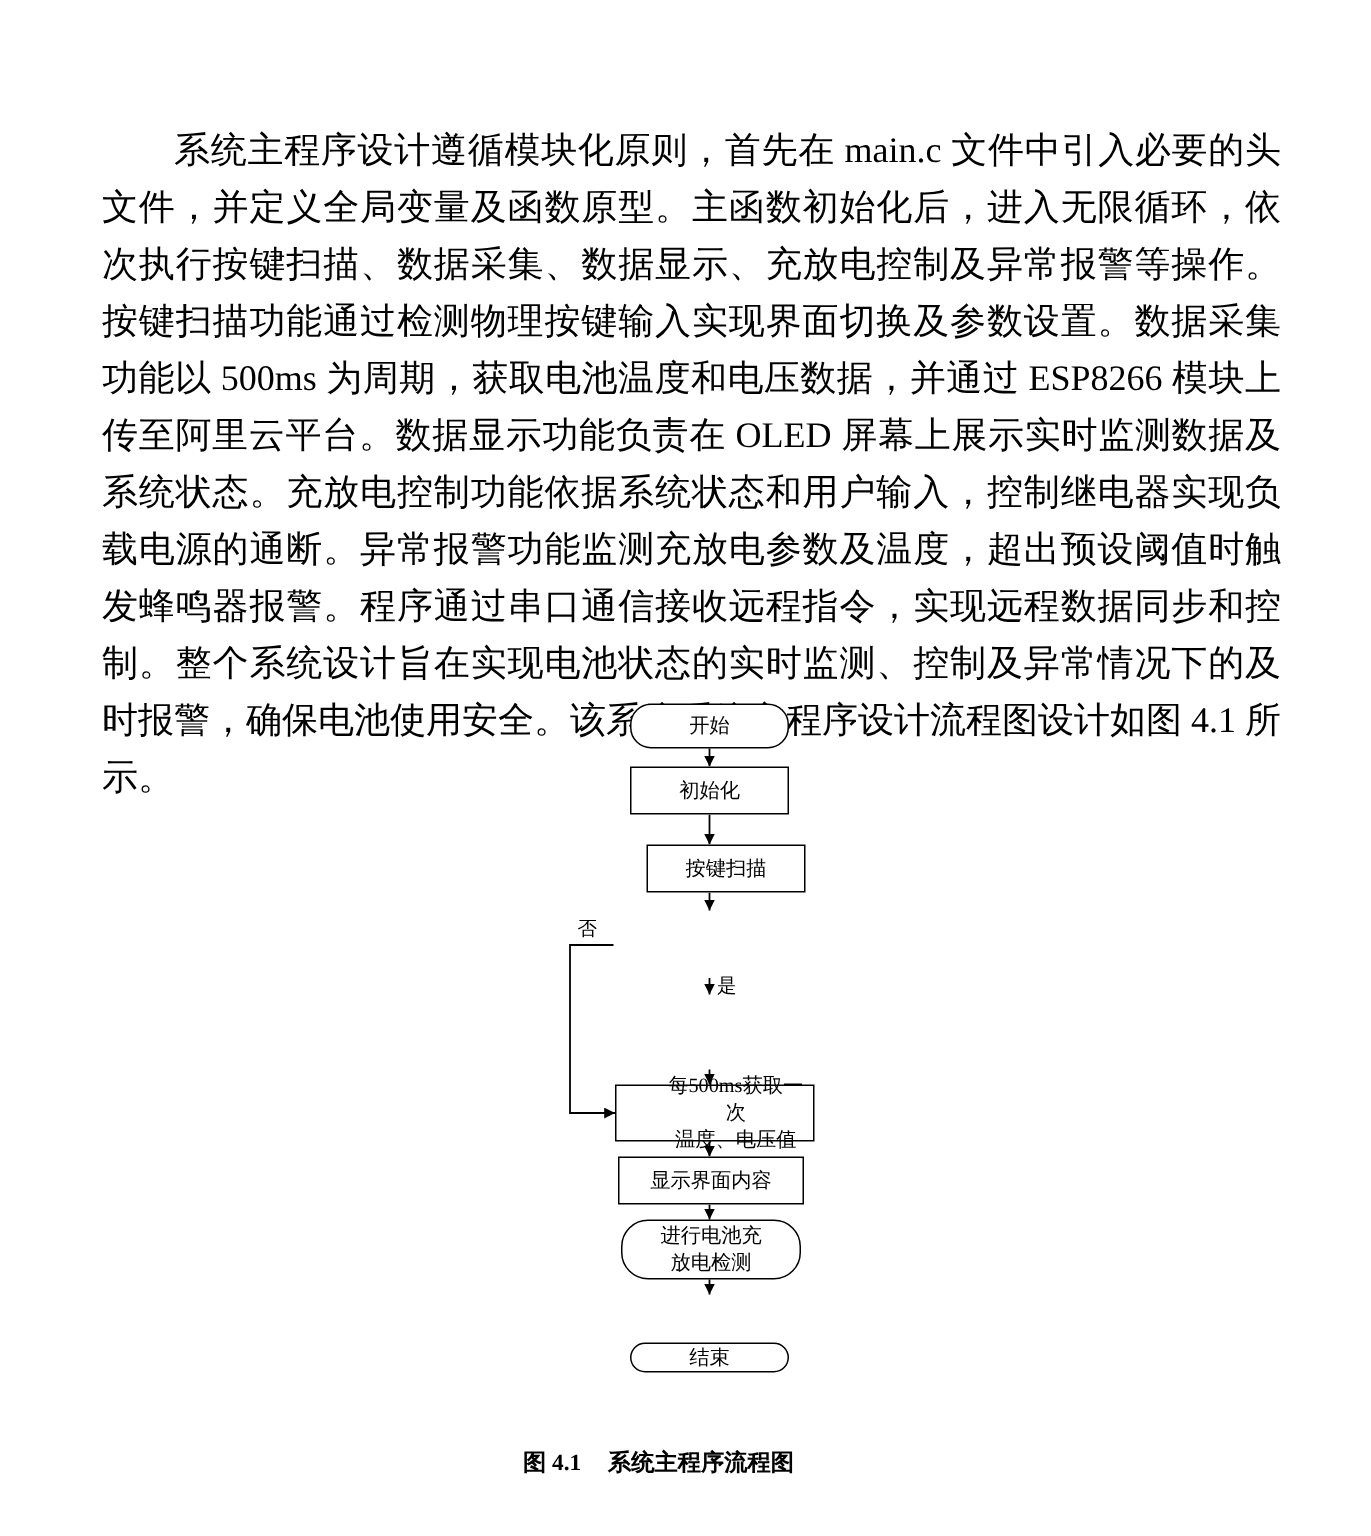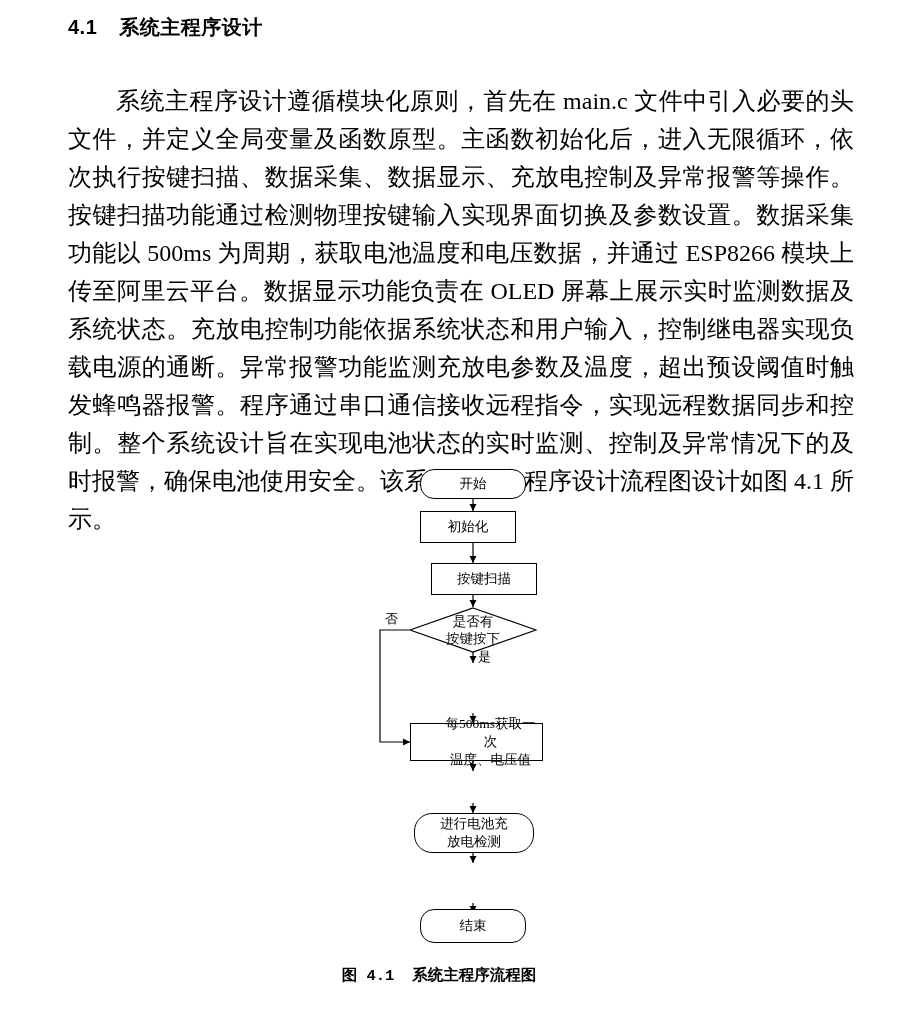--- a/index.html
+++ b/index.html
@@ -104,36 +104,33 @@
     width: 914px;
     height: 495px;
     pointer-events: none;
   }
   .figure-caption {
     position: absolute;
     left: 0;
     top: 965px;
     width: 878px;
     text-align: center;
-    font-family: Liberation Mono, monospace;
+    font-family: Liberation Serif, serif;
     font-weight: bold;
     font-size: 15.5px;
   }
   .figure-caption .cap-num {
     margin-right: 18px;
   }
 </style>
 </head>
 <body>
 
 <div class="page">
 
-  <div class="section-heading">
-    <span class="num">4.1</span><span>系统主程序设计</span>
-  </div>
 
   <div class="body-text">系统主程序设计遵循模块化原则，首先在 main.c 文件中引入必要的头文件，并定义全局变量及函数原型。主函数初始化后，进入无限循环，依次执行按键扫描、数据采集、数据显示、充放电控制及异常报警等操作。按键扫描功能通过检测物理按键输入实现界面切换及参数设置。数据采集功能以 500ms 为周期，获取电池温度和电压数据，并通过 ESP8266 模块上传至阿里云平台。数据显示功能负责在 OLED 屏幕上展示实时监测数据及系统状态。充放电控制功能依据系统状态和用户输入，控制继电器实现负载电源的通断。异常报警功能监测充放电参数及温度，超出预设阈值时触发蜂鸣器报警。程序通过串口通信接收远程指令，实现远程数据同步和控制。整个系统设计旨在实现电池状态的实时监测、控制及异常情况下的及时报警，确保电池使用安全。该系统系统主程序设计流程图设计如图 4.1 所示。</div>
 
   <div class="flowchart">
 
     <svg class="fc-lines" viewBox="0 0 914 495" xmlns="http://www.w3.org/2000/svg">
       <defs>
         <marker id="arrow" markerWidth="8" markerHeight="8" refX="6" refY="3" orient="auto" markerUnits="strokeWidth">
           <path d="M0,0 L0,6 L6,3 z" fill="#000"></path>
         </marker>
@@ -159,53 +156,49 @@
         <line x1="473" y1="448" x2="473" y2="458" marker-end="url(#arrow)"></line>
 
         <path d="M409,175 L380,175 L380,287 L410,287" marker-end="url(#arrow)"></path>
       </g>
     </svg>
 
     <div class="fc-node rounded" style="left:420px; top:14px; width:106px; height:30px;">
       <span>开始</span>
     </div>
 
-    <div class="fc-node" style="left:420px; top:56px; width:96px; height:32px;text-align:right;">
+    <div class="fc-node" style="left:420px; top:56px; width:106px; height:32px;text-align:right;">
       <span>初始化</span>
     </div>
 
     <div class="fc-node" style="left:420px; top:108px; width:106px; height:32px;margin-left:11px;">
       <span>按键扫描</span>
     </div>
 
-    <div class="fc-diamond-wrap" style="left:409px; top:152px; width:128px; height:46px;">
-      <svg width="128" height="46" viewBox="0 0 128 46" xmlns="http://www.w3.org/2000/svg">
-        <polygon points="64,1 127,23 64,45 1,23" fill="#ffffff" stroke="#000000" stroke-width="1.2"></polygon>
-      </svg>
-      <div class="fc-diamond-label">是否有
-按键按下</div>
-    </div>
 
     <div class="fc-edge-label" style="left:385px; top:155px;">否</div>
     <div class="fc-edge-label" style="left:478px; top:193px;">是</div>
 
 
     <div class="fc-node" style="left:410px; top:268px; width:133px; height:38px;padding-left:28px;">
       <span>每500ms获取一次
 温度、电压值</span>
     </div>
 
+    <div class="fc-node" style="left:412px; top:316px; width:124px; height:32px;">
+      <span>显示界面内容</span>
+    </div>
 
     <div class="fc-node" style="left:414px; top:358px; width:120px; height:40px;border-radius:18px;">
       <span>进行电池充
 放电检测</span>
     </div>
 
 
-    <div class="fc-node rounded" style="left:420px; top:454px; width:106px; height:34px;">
+    <div class="fc-node rounded" style="left:420px; top:440px; width:106px; height:20px;">
       <span>结束</span>
     </div>
 
   </div>
 
   <div class="figure-caption">
     <span class="cap-num">图 4.1</span><span>系统主程序流程图</span>
   </div>
 
 </div>

